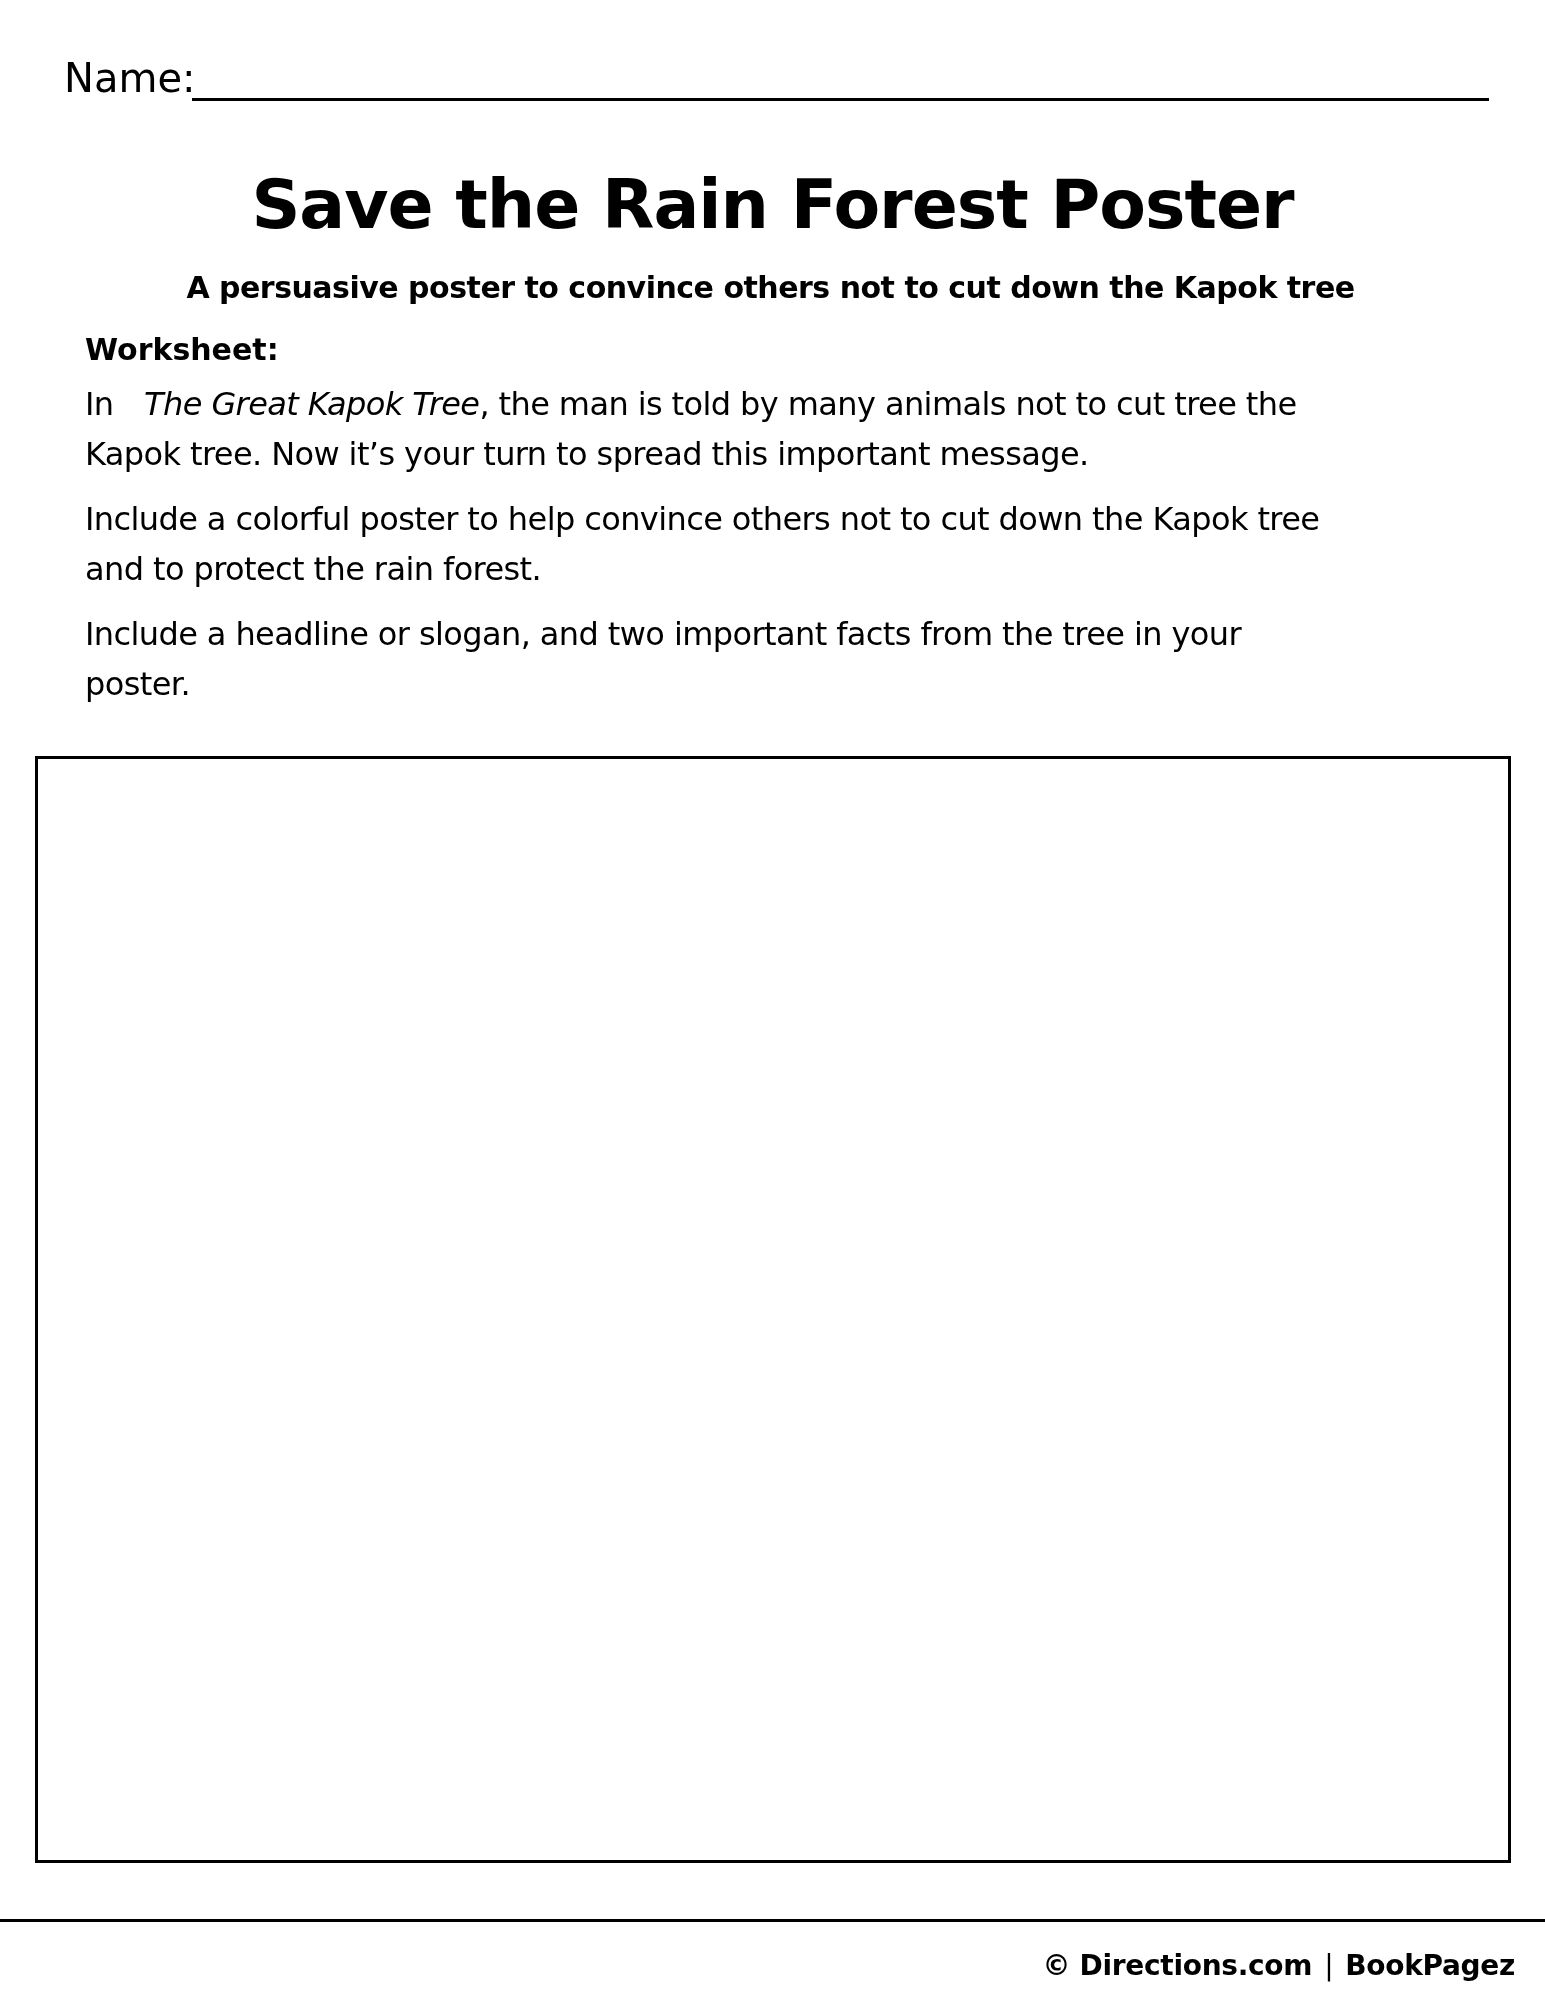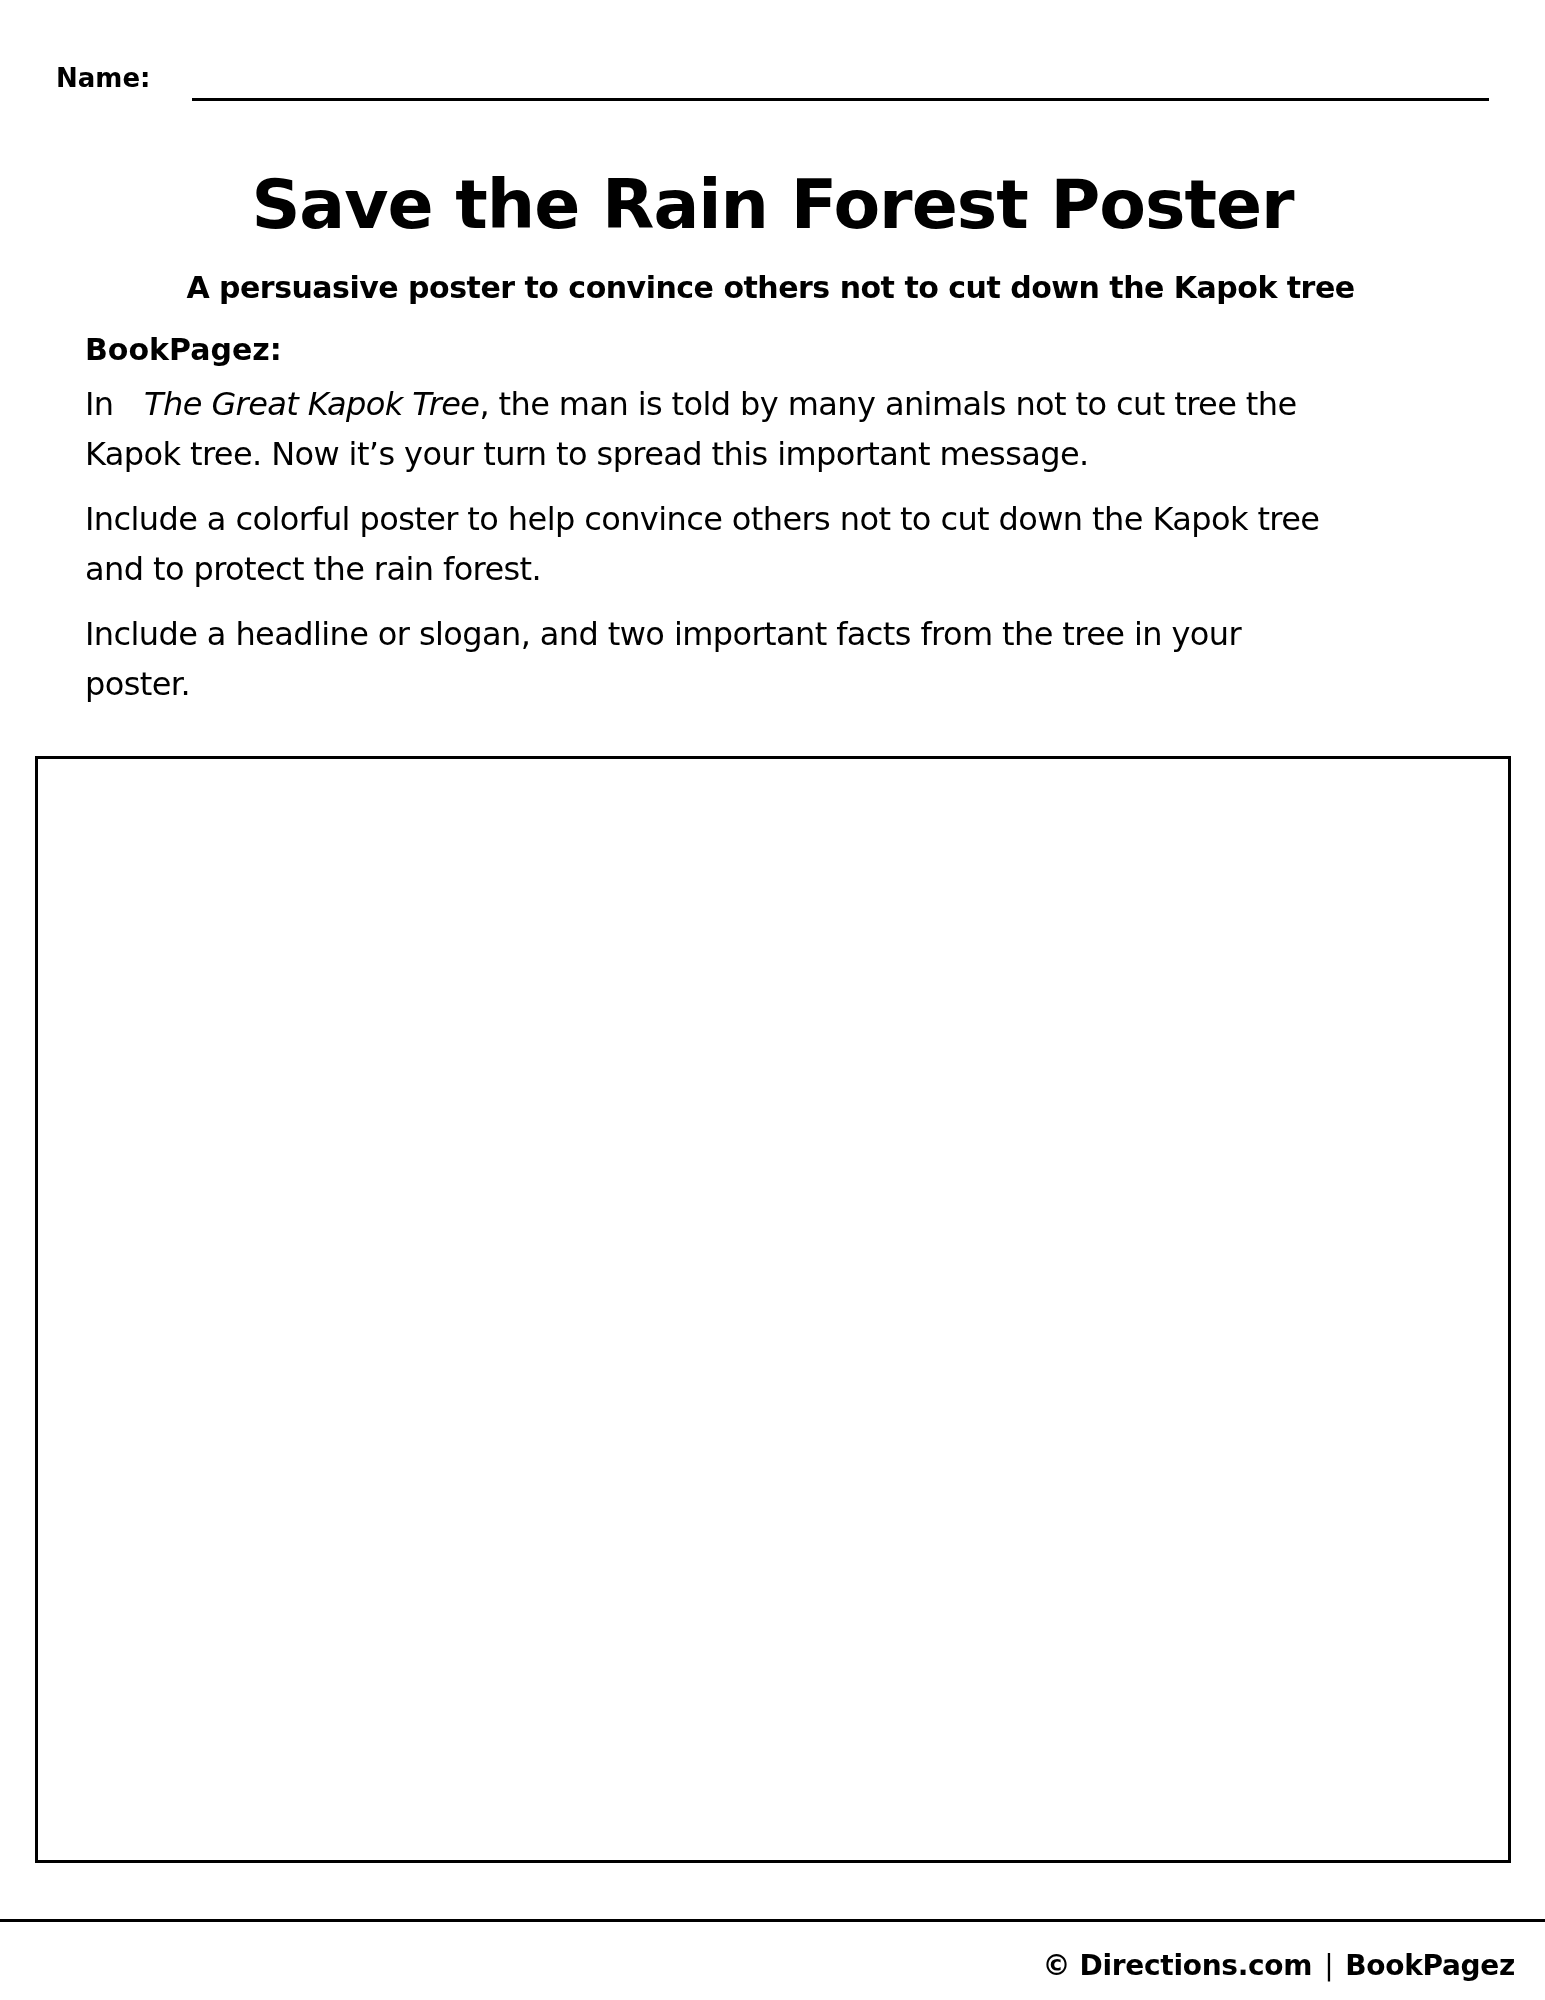--- a/index.html
+++ b/index.html
@@ -1,39 +1,39 @@
 <!DOCTYPE html>
 <html><head>
 <meta charset="utf-8">
 <style>
   html, body { margin: 0; padding: 0; background: #ffffff; }
   body { width: 1545px; height: 2000px; position: relative; overflow: hidden; color: #000; font-family: "DejaVu Sans", sans-serif; }
   .abs { position: absolute; white-space: nowrap; }
-  .name-label { left: 56px; top: 58px; font-size: 26px; line-height: 40px; font-weight: bold; }
+  .name-label { left: 64px; top: 58px; font-size: 40px; line-height: 40px; font-weight: normal; }
   .name-line { left: 192px; top: 98px; width: 1297px; height: 3px; background: #000; }
   .title { left: 0; width: 1545px; top: 160px; text-align: center; font-size: 68px; line-height: 90px; font-weight: bold; letter-spacing: -1px; }
   .subtitle { left: 0; width: 1541px; top: 268px; text-align: center; font-size: 30px; line-height: 40px; font-weight: bold; letter-spacing: -0.5px; }
   .directions-label { left: 85px; top: 330px; font-size: 30px; line-height: 40px; font-weight: bold; }
   .para-line { left: 85px; font-size: 32px; line-height: 40px; letter-spacing: -0.6px; }
   .para-line i { font-style: italic; margin-left: 21px; }
   .poster-box { left: 35px; top: 756px; width: 1470px; height: 1101px; border: 3.5px solid #000; box-sizing: content-box; }
   .footer-line { left: 0; top: 1919px; width: 1545px; height: 2.5px; background: #000; }
   .footer-text { right: 30px; top: 1948px; font-size: 28px; line-height: 36px; font-weight: bold; letter-spacing: -0.3px; }
   .footer-sep { padding: 0 12px; font-weight: normal; }
 </style>
 </head>
 <body>
 
 <div class="abs name-label">Name:</div>
 <div class="abs name-line"></div>
 
 <div class="abs title">Save the Rain Forest Poster</div>
 <div class="abs subtitle">A persuasive poster to convince others not to cut down the Kapok tree</div>
 
-<div class="abs directions-label">BookPagez:</div>
+<div class="abs directions-label">Worksheet:</div>
 
 <div class="abs para-line" style="top:384px;"><span>In </span><i>The Great Kapok Tree</i><span>, the man is told by many animals not to cut tree the</span></div>
 <div class="abs para-line" style="top:434px;">Kapok tree. Now it’s your turn to spread this important message.</div>
 
 <div class="abs para-line" style="top:499px;">Include a colorful poster to help convince others not to cut down the Kapok tree</div>
 <div class="abs para-line" style="top:549px;">and to protect the rain forest.</div>
 
 <div class="abs para-line" style="top:614px;">Include a headline or slogan, and two important facts from the tree in your</div>
 <div class="abs para-line" style="top:664px;">poster.</div>
 

